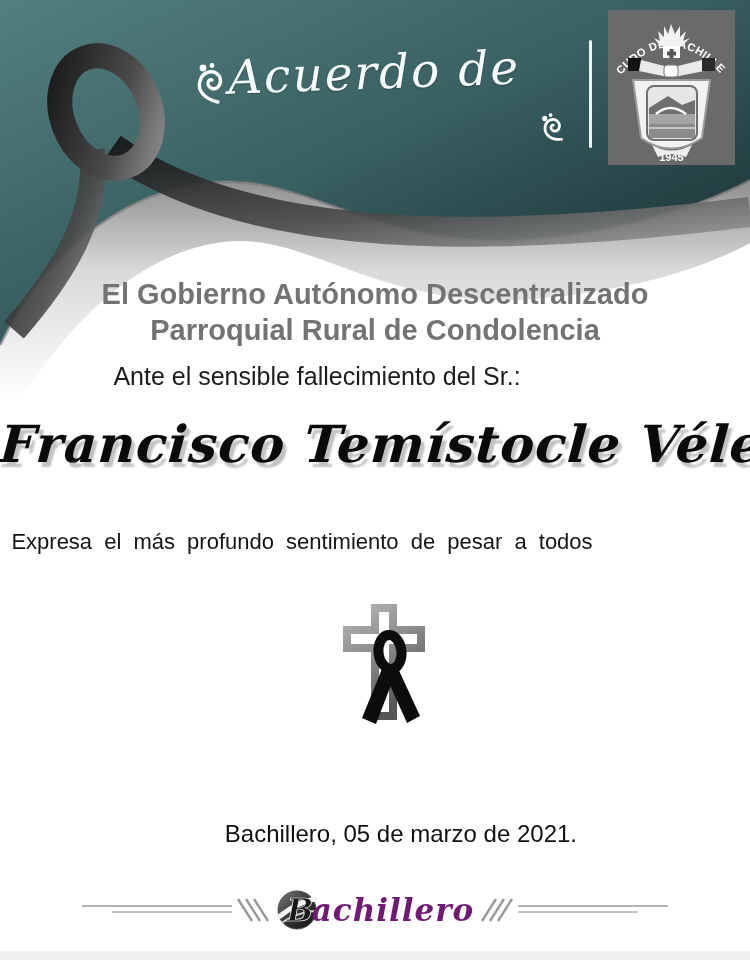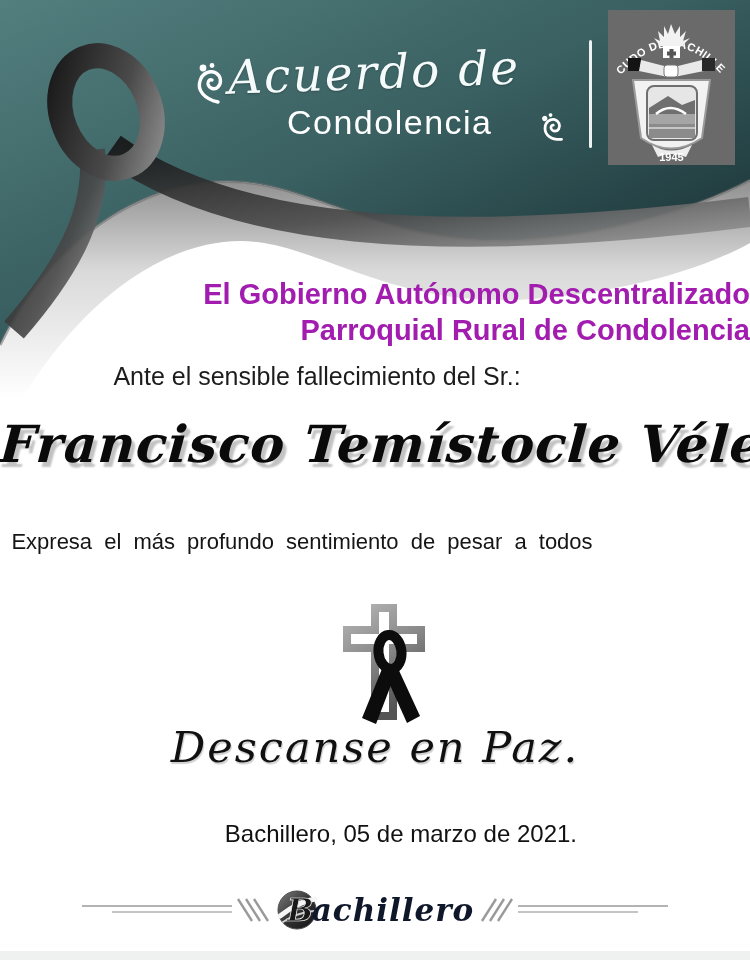--- a/index.html
+++ b/index.html
@@ -18,22 +18,22 @@
   .title-sans{
     position:absolute;top:103px;left:287px;
     font-family:"Liberation Sans",sans-serif;font-weight:400;
     font-size:34px;color:#ffffff;letter-spacing:1.5px;white-space:nowrap;
   }
   .flourish-left{position:absolute;top:62px;left:194px;}
   .flourish-right{position:absolute;top:112px;left:541px;transform:rotate(-15deg);}
   .vline{position:absolute;top:40px;left:589px;width:3px;height:108px;background:rgba(255,255,255,.92);border-radius:2px;}
   .crest{position:absolute;top:10px;left:608px;width:127px;height:155px;}
   
-  .org-block{position:absolute;top:276px;left:0;width:750px;text-align:right;
-    font-weight:700;font-size:29px;line-height:36px;color:#a21caf;}
+  .org-block{position:absolute;top:276px;left:0;width:750px;text-align:center;
+    font-weight:700;font-size:29px;line-height:36px;color:#737373;}
   .intro-line{position:absolute;top:362px;left:0;width:634px;text-align:center;
     font-size:25px;color:#1c1c1c;}
   .deceased-name{
     position:absolute;top:414px;left:0;width:750px;text-align:center;white-space:nowrap;
     font-family:"DejaVu Serif",serif;font-style:italic;font-weight:700;
     font-size:51px;color:#0a0a0a;letter-spacing:1px;
     text-shadow:4px 5px 2px #c2c2c2;transform:skewX(-4deg);
   }
   .message-block{position:absolute;top:527px;left:0;width:604px;text-align:center;
     font-size:22px;line-height:30px;color:#151515;}
@@ -45,21 +45,21 @@
     font-size:43px;color:#101010;letter-spacing:2px;text-shadow:1px 2px 1px #cfcfcf;
   }
   .dateline{position:absolute;top:820px;left:0;width:632px;text-align:right;
     padding-right:55px;box-sizing:border-box;font-size:24px;color:#111;}
   
   .footer{position:absolute;top:880px;left:0;width:750px;height:60px;
     display:flex;align-items:center;justify-content:center;}
   .brand{display:flex;align-items:center;margin:0 4px;}
   .brand-rest{
     font-family:"DejaVu Serif",serif;font-style:italic;font-weight:700;
-    font-size:31px;color:#0f172a;margin-left:-10px;letter-spacing:1px;
+    font-size:31px;color:#701a75;margin-left:-10px;letter-spacing:1px;
   }
   .bottom-strip{position:absolute;bottom:0;left:0;width:750px;height:9px;background:#eef1ef;}
 </style>
 </head>
 <body>
 
 <div class="page">
 
   <svg class="header-art" viewBox="0 0 750 480" xmlns="http://www.w3.org/2000/svg">
     <defs>
@@ -100,21 +100,20 @@
     <circle cx="9" cy="6" r="3.4" fill="#ffffff"></circle>
     <circle cx="18" cy="3.5" r="2.4" fill="#ffffff"></circle>
   </svg>
   <svg class="flourish-right" width="26" height="32" viewBox="0 0 36 44">
     <path d="M24,40 C10,37 3,28 6,19 C8,11 16,8 22,11 C27,14 28,21 24,25 C21,28 15,27 14,22 C13.6,19 16,17 18,18" fill="none" stroke="#ffffff" stroke-width="3.8" stroke-linecap="round"></path>
     <circle cx="9" cy="6" r="3.6" fill="#ffffff"></circle>
     <circle cx="18" cy="3.5" r="2.6" fill="#ffffff"></circle>
   </svg>
 
   <div class="title-script">Acuerdo de</div>
-  <div class="title-sans">Condolencia</div>
 
   <div class="vline"></div>
 
   <svg class="crest" viewBox="0 0 127 155" xmlns="http://www.w3.org/2000/svg">
     <defs>
       <path id="crestArc" d="M12,66 Q63.5,8 115,66" fill="none"></path>
     </defs>
     <rect x="0" y="0" width="127" height="155" fill="#6a6a6a"></rect>
     <text font-family="Liberation Sans, sans-serif" font-size="11" font-weight="700" fill="#ffffff" letter-spacing="0.5">
       <textPath href="#crestArc" startOffset="50%" text-anchor="middle">ESCUDO DE BACHILLERO</textPath>
@@ -172,21 +171,20 @@
     <g>
       <path d="M57,12 h18 v22 h28 v18 h-28 v68 h-18 v-68 h-28 v-18 h28 Z" fill="#ffffff" stroke="url(#crossGrad)" stroke-width="8"></path>
     </g>
     <g>
       <ellipse cx="72" cy="56" rx="11.5" ry="17" fill="none" stroke="#0c0c0c" stroke-width="10" transform="rotate(-6 72 56)"></ellipse>
       <path d="M66,68 L44,122 L58,128 L78,76 Z" fill="#0c0c0c"></path>
       <path d="M78,68 L102,120 L89,127 L67,78 Z" fill="#0c0c0c"></path>
     </g>
   </svg>
 
-  <div class="farewell">Descanse en Paz.</div>
 
   <div class="dateline">Bachillero, 05 de marzo de 2021.</div>
 
   <div class="footer">
     <svg width="190" height="28" viewBox="0 0 190 28">
       <line x1="0" y1="10" x2="150" y2="10" stroke="#b3b3b3" stroke-width="2"></line>
       <line x1="30" y1="16" x2="150" y2="16" stroke="#c4c4c4" stroke-width="2"></line>
       <line x1="156" y1="3" x2="170" y2="25" stroke="#9a9a9a" stroke-width="2.4"></line>
       <line x1="164" y1="3" x2="178" y2="25" stroke="#9a9a9a" stroke-width="2.4"></line>
       <line x1="172" y1="3" x2="186" y2="25" stroke="#9a9a9a" stroke-width="2.4"></line>

